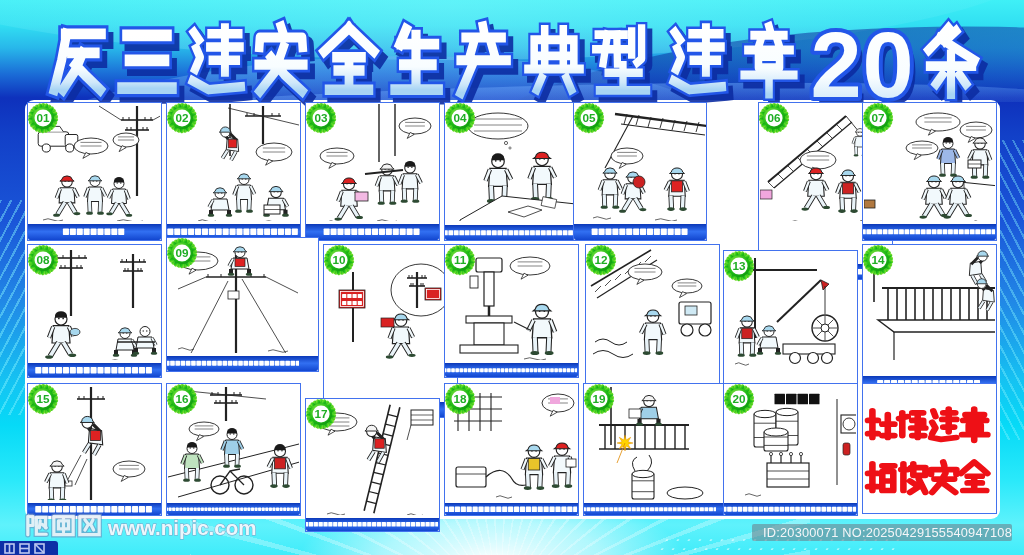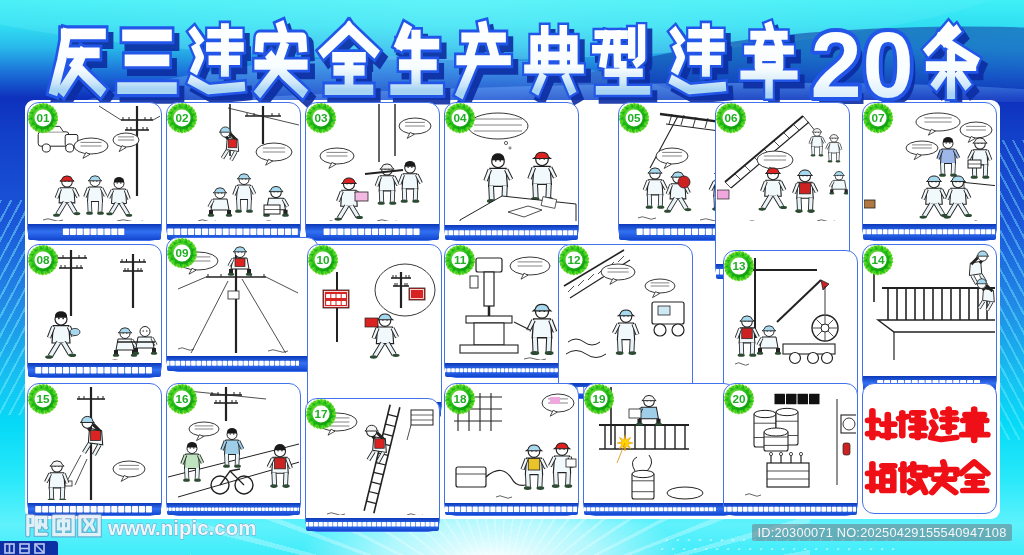--- a/index.html
+++ b/index.html
@@ -9,23 +9,23 @@
 #wave1{left:-150px;top:-150px;width:1200px;height:210px;border-radius:50%;background:radial-gradient(ellipse at 50% 75%,rgba(150,248,253,0.38),rgba(120,240,250,0.15) 62%,transparent 78%)}
 #wave3{left:420px;top:30px;width:860px;height:140px;border-radius:48% 52% 0 0/95% 70% 0 0;background:linear-gradient(180deg,rgba(10,34,150,0.5),rgba(20,60,190,0.12) 70%);transform:rotate(-4deg)}
 #wave4{left:-60px;top:58px;width:800px;height:130px;border-radius:50% 50% 0 0/100% 85% 0 0;background:linear-gradient(180deg,rgba(110,180,245,0.45),rgba(80,140,230,0.06) 75%);transform:rotate(-3deg)}
 #ridge{left:-20px;top:86px;width:1100px;height:36px;border-radius:55% 45% 0 0/100% 70% 0 0;background:linear-gradient(180deg,rgba(100,160,245,0.55),rgba(70,120,235,0.1) 85%);transform:rotate(-1.2deg)}
 #stripesL{left:0;top:200px;width:25px;height:215px;background:repeating-linear-gradient(118deg,rgba(130,242,255,0.45) 0 2px,transparent 2px 9px)}
 #stripesR{right:0;top:140px;width:26px;height:300px;background:repeating-linear-gradient(62deg,rgba(130,242,255,0.40) 0 2px,transparent 2px 9px)}
 #glow{left:300px;top:486px;width:400px;height:150px;background:radial-gradient(ellipse at 48% 50%,rgba(255,255,255,1),rgba(255,255,255,0.55) 38%,transparent 66%)}
 #rays{left:190px;top:500px;width:620px;height:55px;background:repeating-conic-gradient(from 260deg at 50% 190%,rgba(255,255,255,0.28) 0 1.2deg,transparent 1.2deg 6deg)}
 #dots{left:660px;top:536px;width:240px;height:19px;background:radial-gradient(circle 2px at 4px 4px,rgba(255,255,255,0.55) 60%,transparent 62%);background-size:11px 9px;transform:skewX(-28deg)}
 #plate{position:absolute;background:#fff;border-radius:9px;z-index:1}
-.panel{position:absolute;background:#fff;border:1.8px solid #4272ee;border-radius:12px;z-index:2}
+.panel{position:absolute;background:#fff;border:1.8px solid #4272ee;border-radius:0;z-index:2}
 .cap{position:absolute;left:0;right:0;bottom:0;background:linear-gradient(180deg,#0b38b8,#3270f2 48%,#1246cf);border-radius:0 0 2px 2px;overflow:hidden}
-#idstrip{position:absolute;left:752px;top:524px;width:260px;height:17px;background:rgba(110,120,132,0.55);border-radius:2px;z-index:5;color:#f4f6f8;font-size:12.8px;text-align:center;line-height:17px;letter-spacing:0.2px}
+#idstrip{position:absolute;left:752px;top:524px;width:260px;height:17px;background:rgba(110,120,132,0.55);border-radius:2px;z-index:5;color:#f4f6f8;font-size:12.8px;text-align:right;line-height:17px;letter-spacing:0.2px}
 #nplogo{position:absolute;left:0;top:541px;width:58px;height:14px;background:#0d2fa6;z-index:4;border-radius:0 3px 0 0}
 </style></head><body>
 <div id="page">
 <div id="titlezone">
       <div class="bglayer" id="wave1"></div>
 <div class="bglayer" id="wave3"></div>
 <div class="bglayer" id="wave4"></div>
 <div class="bglayer" id="ridge"></div>
     </div>
 <div class="bglayer" id="stripesL"></div>
@@ -591,21 +591,21 @@
             <ellipse cx="0" cy="-12.6" rx="2.2" ry="3.6" fill="url(#gbad)" transform="rotate(290.7230769230769)"></ellipse>
             <ellipse cx="0" cy="-12.6" rx="2.2" ry="3.6" fill="url(#gbad)" transform="rotate(318.41538461538465)"></ellipse>
             <ellipse cx="0" cy="-12.6" rx="2.2" ry="3.6" fill="url(#gbad)" transform="rotate(346.10769230769233)"></ellipse>
           </g>
           <circle r="11.6" fill="url(#gbad2)"></circle>
           <circle r="9.1" fill="#ffffff"></circle>
 <text x="0" y="4.7" text-anchor="middle" font-family="Liberation Sans,sans-serif" font-weight="bold" font-size="12.5" fill="#1fae24" stroke="#ffffff" stroke-width="1.4" paint-order="stroke">04</text>
         </g>
       </svg>
     </div>
-    <div class="panel" style="left:618px;top:102.0px;width:120px;height:138.5px">
+    <div class="panel" style="left:573px;top:102.0px;width:134px;height:138.5px">
 <svg class="art" width="131" height="117" viewBox="0 0 131 117" style="position:absolute;left:1px;top:1px">
         <path d="M18,114 q4,-2.5 9,0 q4,2.5 9,0" fill="none" stroke="#555" stroke-width="0.9"></path>
         <path d="M80,116 q6,-2.5 11,0 q6,2.5 11,0" fill="none" stroke="#555" stroke-width="0.9"></path>
         <line x1="40" y1="10" x2="132" y2="22" stroke="#222" stroke-width="2.4"></line>
         <line x1="46" y1="20" x2="130" y2="31" stroke="#222" stroke-width="1.2"></line>
         <line x1="52" y1="10" x2="49" y2="20" stroke="#222" stroke-width="0.9"></line>
         <line x1="64" y1="11" x2="61" y2="21" stroke="#222" stroke-width="0.9"></line>
         <line x1="76" y1="13" x2="73" y2="23" stroke="#222" stroke-width="0.9"></line>
         <line x1="88" y1="14" x2="85" y2="24" stroke="#222" stroke-width="0.9"></line>
         <line x1="100" y1="16" x2="97" y2="26" stroke="#222" stroke-width="0.9"></line>
@@ -711,21 +711,21 @@
             <ellipse cx="0" cy="-12.6" rx="2.2" ry="3.6" fill="url(#gbad)" transform="rotate(290.7230769230769)"></ellipse>
             <ellipse cx="0" cy="-12.6" rx="2.2" ry="3.6" fill="url(#gbad)" transform="rotate(318.41538461538465)"></ellipse>
             <ellipse cx="0" cy="-12.6" rx="2.2" ry="3.6" fill="url(#gbad)" transform="rotate(346.10769230769233)"></ellipse>
           </g>
           <circle r="11.6" fill="url(#gbad2)"></circle>
           <circle r="9.1" fill="#ffffff"></circle>
 <text x="0" y="4.7" text-anchor="middle" font-family="Liberation Sans,sans-serif" font-weight="bold" font-size="12.5" fill="#1fae24" stroke="#ffffff" stroke-width="1.4" paint-order="stroke">05</text>
         </g>
       </svg>
     </div>
-    <div class="panel" style="left:715px;top:102.0px;width:135.2px;height:178px">
+    <div class="panel" style="left:758px;top:102.0px;width:135.2px;height:178px">
 <svg class="art" width="131" height="117" viewBox="0 0 131 117" style="position:absolute;left:1px;top:1px">
         <path d="M30,118 q5,-2.5 10,0 q5,2.5 10,0" fill="none" stroke="#555" stroke-width="0.9"></path>
         <path d="M100,117 q4,-2.5 9,0 q4,2.5 9,0" fill="none" stroke="#555" stroke-width="0.9"></path>
         <line x1="8" y1="78" x2="86" y2="12" stroke="#222" stroke-width="2"></line>
         <line x1="14" y1="84" x2="92" y2="18" stroke="#222" stroke-width="1.2"></line>
         <line x1="8" y1="78" x2="14" y2="84" stroke="#222" stroke-width="0.8"></line>
         <line x1="18" y1="70" x2="24" y2="76" stroke="#222" stroke-width="0.8"></line>
         <line x1="28" y1="62" x2="34" y2="68" stroke="#222" stroke-width="0.8"></line>
         <line x1="37" y1="53" x2="43" y2="59" stroke="#222" stroke-width="0.8"></line>
         <line x1="47" y1="45" x2="53" y2="51" stroke="#222" stroke-width="0.8"></line>
@@ -1238,21 +1238,21 @@
             <ellipse cx="0" cy="-12.6" rx="2.2" ry="3.6" fill="url(#gbad)" transform="rotate(290.7230769230769)"></ellipse>
             <ellipse cx="0" cy="-12.6" rx="2.2" ry="3.6" fill="url(#gbad)" transform="rotate(318.41538461538465)"></ellipse>
             <ellipse cx="0" cy="-12.6" rx="2.2" ry="3.6" fill="url(#gbad)" transform="rotate(346.10769230769233)"></ellipse>
           </g>
           <circle r="11.6" fill="url(#gbad2)"></circle>
           <circle r="9.1" fill="#ffffff"></circle>
 <text x="0" y="4.7" text-anchor="middle" font-family="Liberation Sans,sans-serif" font-weight="bold" font-size="12.5" fill="#1fae24" stroke="#ffffff" stroke-width="1.4" paint-order="stroke">09</text>
         </g>
       </svg>
     </div>
-    <div class="panel" style="left:307px;top:243.5px;width:135.2px;height:174px">
+    <div class="panel" style="left:323px;top:243.5px;width:135.2px;height:174px">
 <svg class="art" width="131" height="114" viewBox="0 0 131 114" style="position:absolute;left:1px;top:1px">
         <path d="M20,116 q5,-2.5 10,0 q5,2.5 10,0" fill="none" stroke="#555" stroke-width="0.9"></path>
         <path d="M95,117 q4,-2.5 9,0 q4,2.5 9,0" fill="none" stroke="#555" stroke-width="0.9"></path>
         <line x1="28" y1="26" x2="28" y2="96" stroke="#222" stroke-width="2"></line>
         <rect x="14" y="44" width="26" height="18" fill="#d92222" stroke="#222" stroke-width="0.8"></rect>
         <rect x="15.5" y="45.5" width="23" height="15" fill="none" stroke="#fff" stroke-width="0.8"></rect>
         <rect x="17.1" y="47.9" width="4.2" height="4.2" rx="0.5" fill="#fff" opacity="1.0"></rect>
         <rect x="22.3" y="47.9" width="4.2" height="4.2" rx="0.5" fill="#fff" opacity="1.0"></rect>
         <rect x="27.5" y="47.9" width="4.2" height="4.2" rx="0.5" fill="#fff" opacity="1.0"></rect>
         <rect x="32.7" y="47.9" width="4.2" height="4.2" rx="0.5" fill="#fff" opacity="1.0"></rect>
@@ -1443,21 +1443,21 @@
             <ellipse cx="0" cy="-12.6" rx="2.2" ry="3.6" fill="url(#gbad)" transform="rotate(290.7230769230769)"></ellipse>
             <ellipse cx="0" cy="-12.6" rx="2.2" ry="3.6" fill="url(#gbad)" transform="rotate(318.41538461538465)"></ellipse>
             <ellipse cx="0" cy="-12.6" rx="2.2" ry="3.6" fill="url(#gbad)" transform="rotate(346.10769230769233)"></ellipse>
           </g>
           <circle r="11.6" fill="url(#gbad2)"></circle>
           <circle r="9.1" fill="#ffffff"></circle>
 <text x="0" y="4.7" text-anchor="middle" font-family="Liberation Sans,sans-serif" font-weight="bold" font-size="12.5" fill="#1fae24" stroke="#ffffff" stroke-width="1.4" paint-order="stroke">11</text>
         </g>
       </svg>
     </div>
-    <div class="panel" style="left:558px;top:243.5px;width:135.2px;height:155px">
+    <div class="panel" style="left:585px;top:243.5px;width:135.2px;height:155px">
 <svg class="art" width="131" height="114" viewBox="0 0 131 114" style="position:absolute;left:1px;top:1px">
         <path d="M30,116 q5,-2.5 10,0 q5,2.5 10,0" fill="none" stroke="#555" stroke-width="0.9"></path>
         <line x1="4" y1="40" x2="64" y2="4" stroke="#222" stroke-width="1.6"></line>
         <line x1="10" y1="52" x2="70" y2="14" stroke="#222" stroke-width="1.2"></line>
         <line x1="8" y1="46" x2="14" y2="40" stroke="#222" stroke-width="0.8"></line>
         <line x1="18" y1="40" x2="24" y2="34" stroke="#222" stroke-width="0.8"></line>
         <line x1="28" y1="34" x2="34" y2="28" stroke="#222" stroke-width="0.8"></line>
         <line x1="38" y1="28" x2="44" y2="22" stroke="#222" stroke-width="0.8"></line>
         <line x1="48" y1="22" x2="54" y2="16" stroke="#222" stroke-width="0.8"></line>
         <line x1="58" y1="16" x2="64" y2="10" stroke="#222" stroke-width="0.8"></line>

